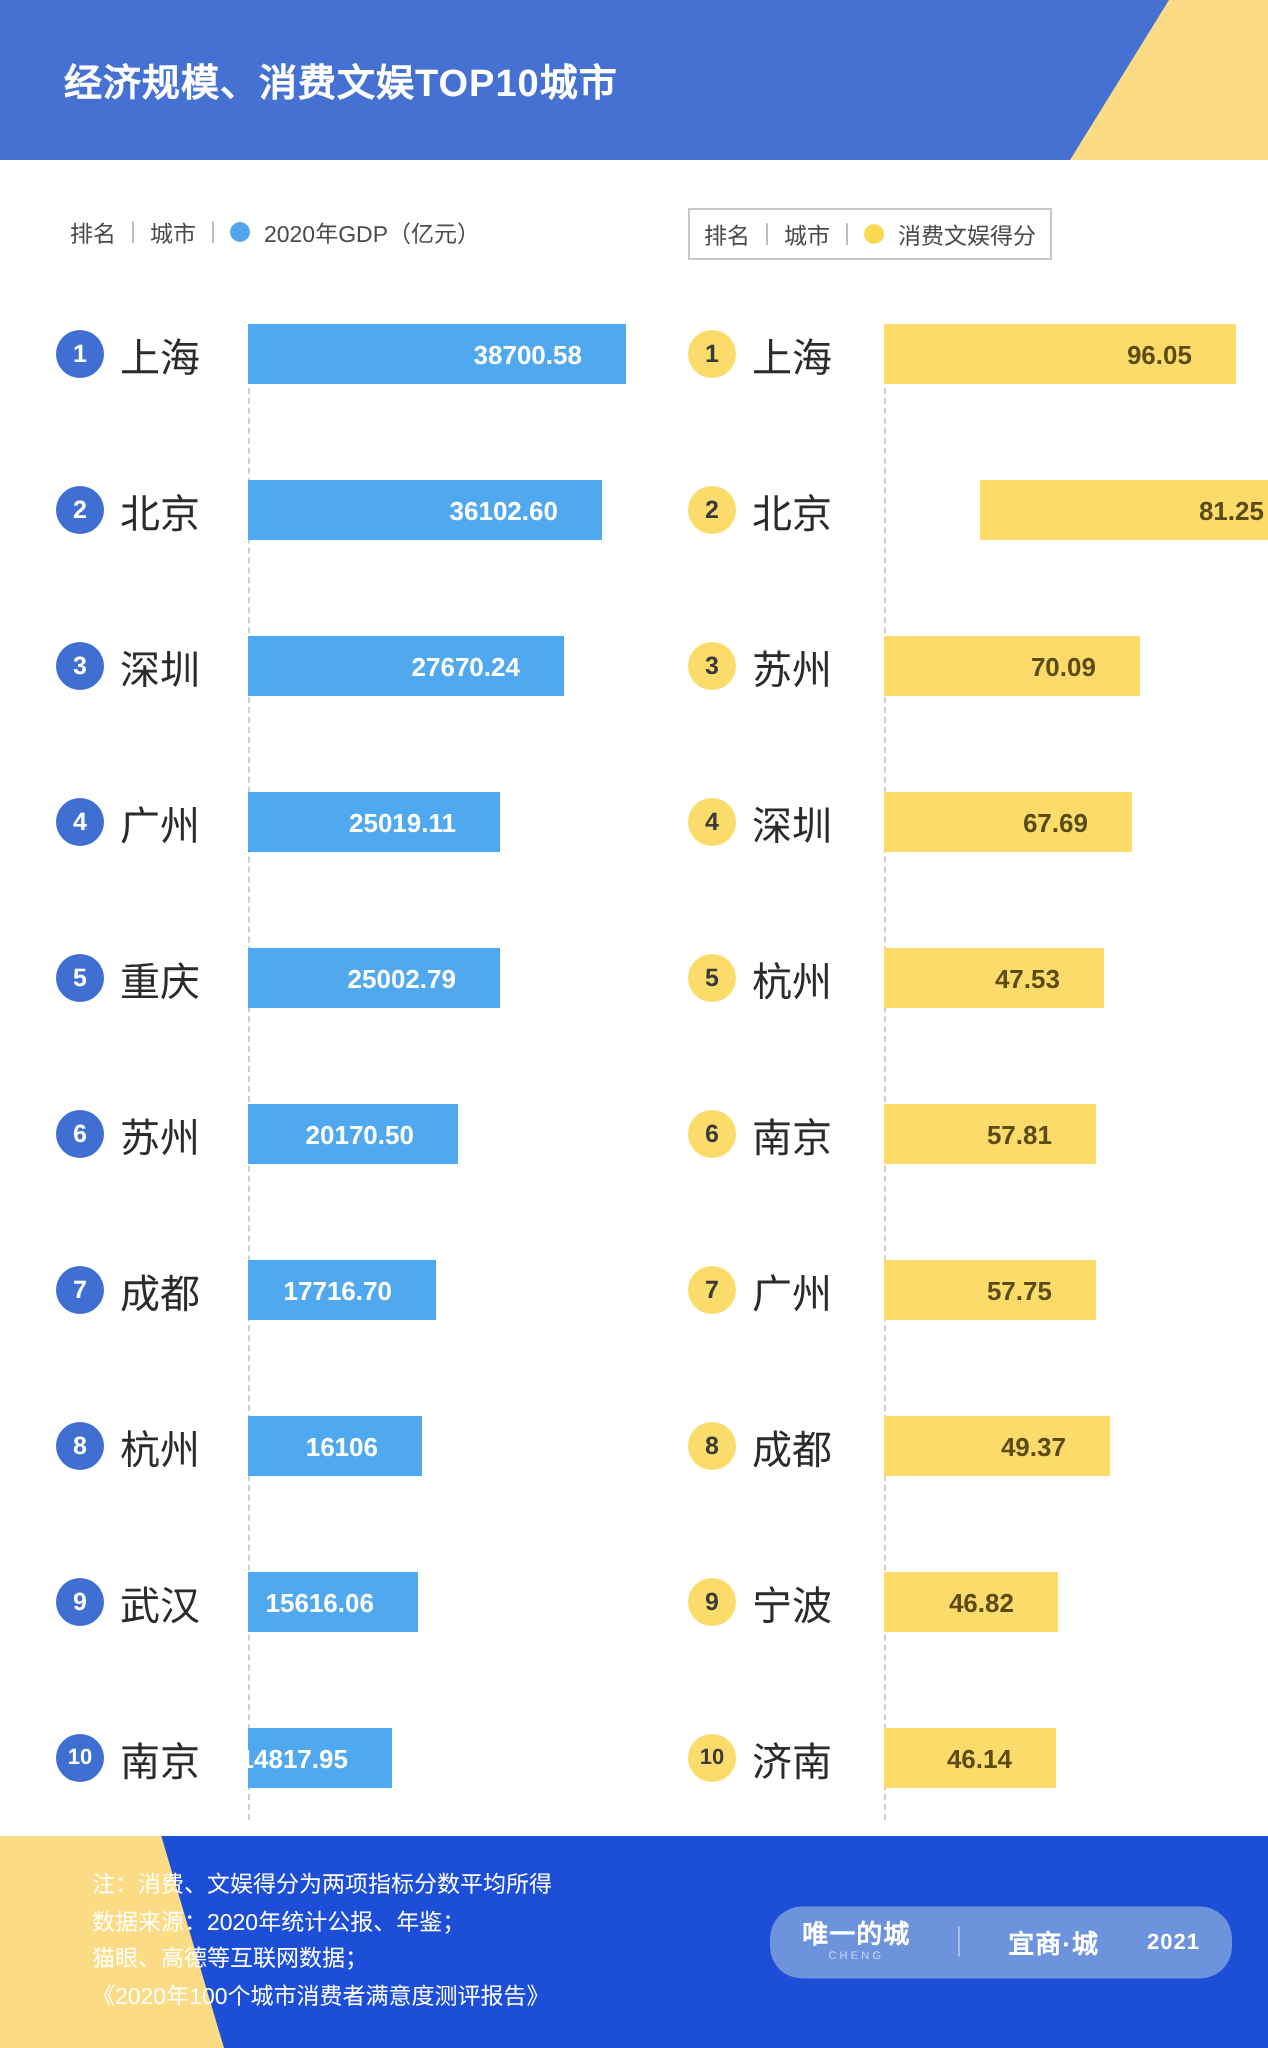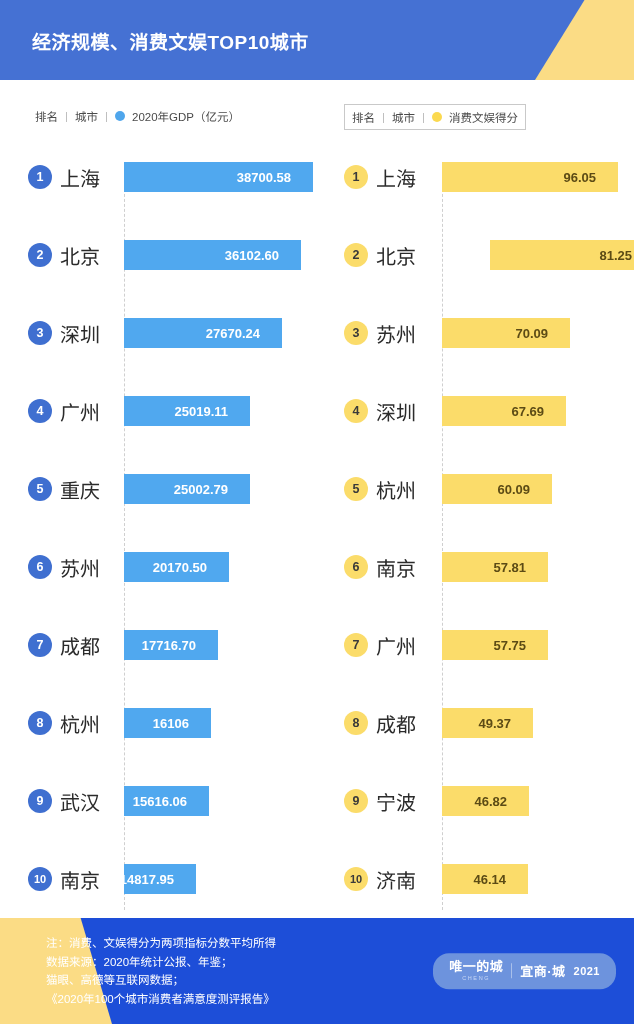--- a/index.html
+++ b/index.html
@@ -165,21 +165,21 @@
   }
   .logo {
     position:absolute;
     right:18px; top:50%;
     transform:translateY(-50%);
     background:#6d93dd;
     border-radius:16px;
     padding:7px 16px;
     display:flex;
     align-items:center;
-    gap:8px;
+    gap:24px;
     white-space:nowrap;
   }
   .logo-a {
     display:flex; flex-direction:column; align-items:center;
     line-height:1;
   }
   .logo-a .main {
     color:#ffffff; font-size:13px; font-weight:bold; letter-spacing:0.5px;
   }
   .logo-a .sub {
@@ -321,41 +321,41 @@
             <div class="rank">4</div>
             <div class="city">深圳</div>
             <div class="bar" style="width: 124px;">
               <span>67.69</span>
             </div>
           </div>
           <div class="row">
             <div class="rank">5</div>
             <div class="city">杭州</div>
             <div class="bar" style="width: 110px;">
-              <span>60.09</span>
+              <span>47.53</span>
             </div>
           </div>
           <div class="row">
             <div class="rank">6</div>
             <div class="city">南京</div>
             <div class="bar" style="width: 106px;">
               <span>57.81</span>
             </div>
           </div>
           <div class="row">
             <div class="rank">7</div>
             <div class="city">广州</div>
             <div class="bar" style="width: 106px;">
               <span>57.75</span>
             </div>
           </div>
           <div class="row">
             <div class="rank">8</div>
             <div class="city">成都</div>
-            <div class="bar" style="width: 91px;">
+            <div class="bar" style="width: 113px;">
               <span>49.37</span>
             </div>
           </div>
           <div class="row">
             <div class="rank">9</div>
             <div class="city">宁波</div>
             <div class="bar" style="width: 87px;">
               <span>46.82</span>
             </div>
           </div>

